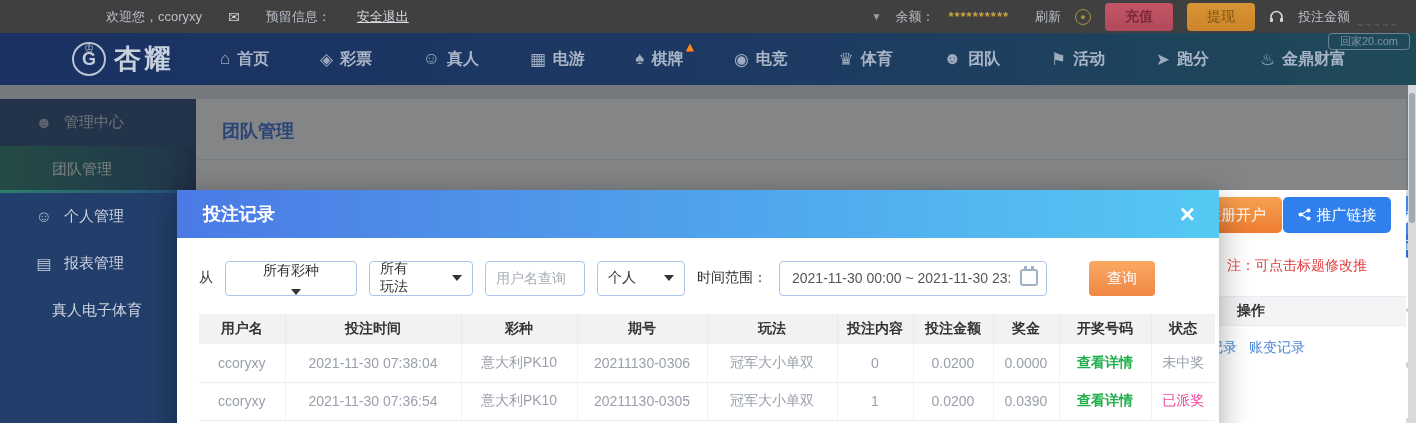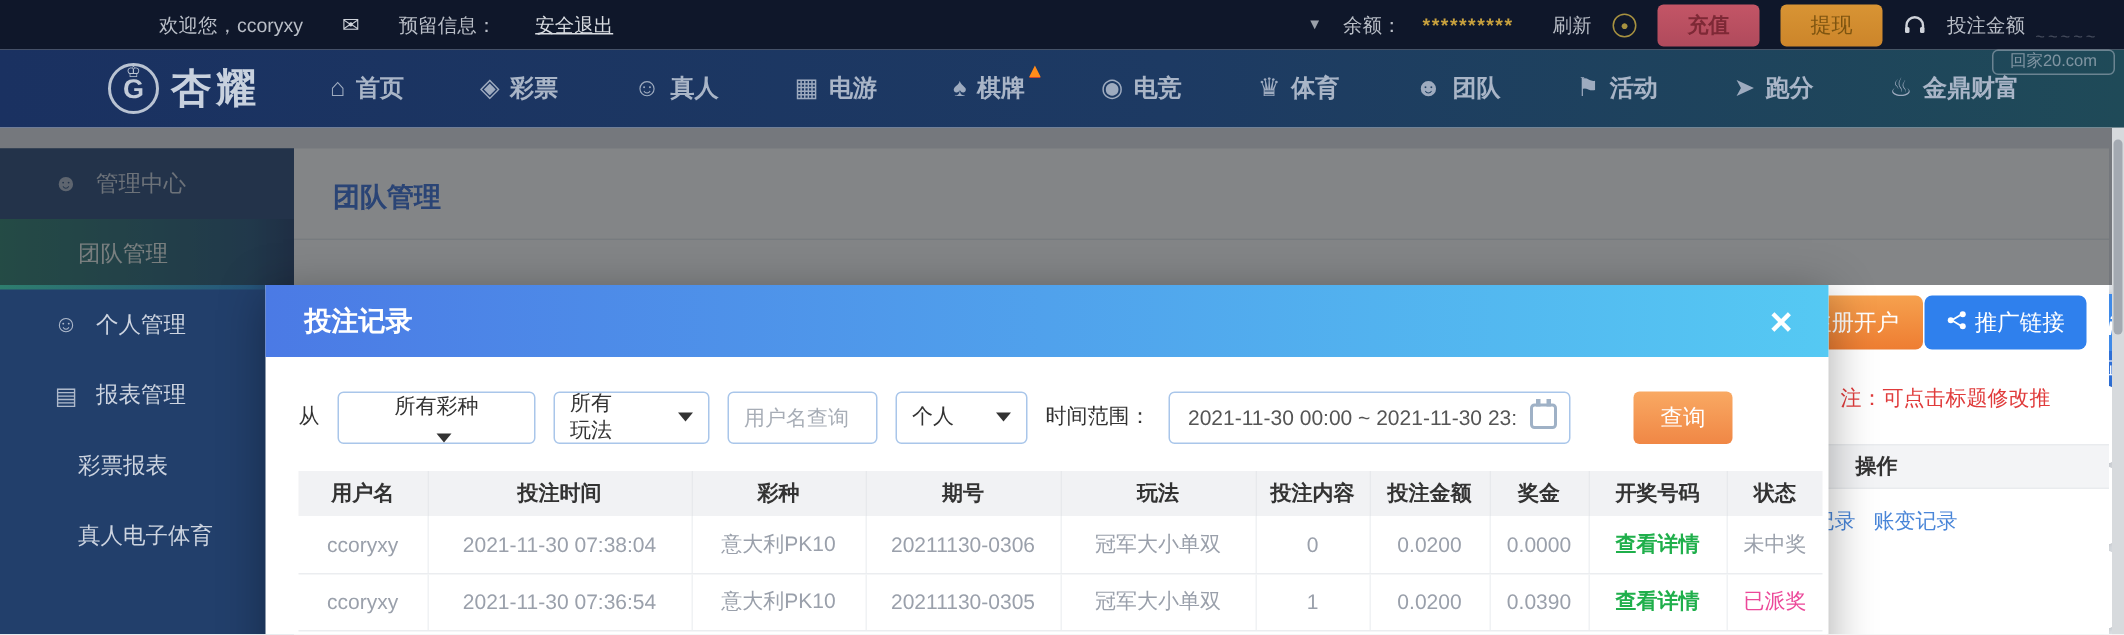--- a/index.html
+++ b/index.html
@@ -1,21 +1,21 @@
 <!DOCTYPE html>
 <html><head>
 <meta charset="utf-8">
 <style>
   * { margin:0; padding:0; box-sizing:border-box; }
   html,body { width:1416px; height:423px; overflow:hidden;
     font-family:"Liberation Sans","DejaVu Sans",sans-serif; }
   #screen { position:relative; width:1416px; height:423px; background:#dfe3e8; overflow:hidden; }
 
   
-  .topbar { position:absolute; left:0; top:0; width:100%; height:33px; background:#0f172a;
+  .topbar { position:absolute; left:0; top:0; width:100%; height:33px; background:#404040;
     display:flex; color:#b9bec7; font-size:13px; z-index:40; }
   .topbar .left { display:flex; align-items:center; gap:26px; margin-left:106px; }
   .topbar .right { display:flex; align-items:center; gap:14px; margin-left:auto; margin-right:66px; }
   .logout { text-decoration:underline; color:#d9dce1; cursor:pointer;font-family:Liberation Serif, serif; }
   .mail-ico { font-size:14px; color:#cfd3da; }
   .chev-down { font-size:10px; color:#9aa0a9; }
   .masked { color:#c9a23e; letter-spacing:1px; font-weight:bold; }
   .eye-ico { color:#a89240; font-size:13px; border:1px solid #a89240; border-radius:50%;
     width:16px; height:16px; line-height:14px; text-align:center; font-size:9px; }
   .tb-btn { border:none; border-radius:4px; padding:5px 20px; font-size:14px; cursor:pointer; }
@@ -233,23 +233,20 @@
       <div class="side-item active sub">
         <span>团队管理</span>
       </div>
       <div class="side-item">
         <span class="s-glyph">☺</span>
         <span>个人管理</span>
       </div>
       <div class="side-item">
         <span class="s-glyph">▤</span>
         <span>报表管理</span>
-      </div>
-      <div class="side-item sub">
-        <span>彩票报表</span>
       </div>
       <div class="side-item sub">
         <span>真人电子体育</span>
       </div>
     </div>
 
     <div class="main-card">
       <div class="card-head">
         <span class="page-title">团队管理</span>
       </div>

